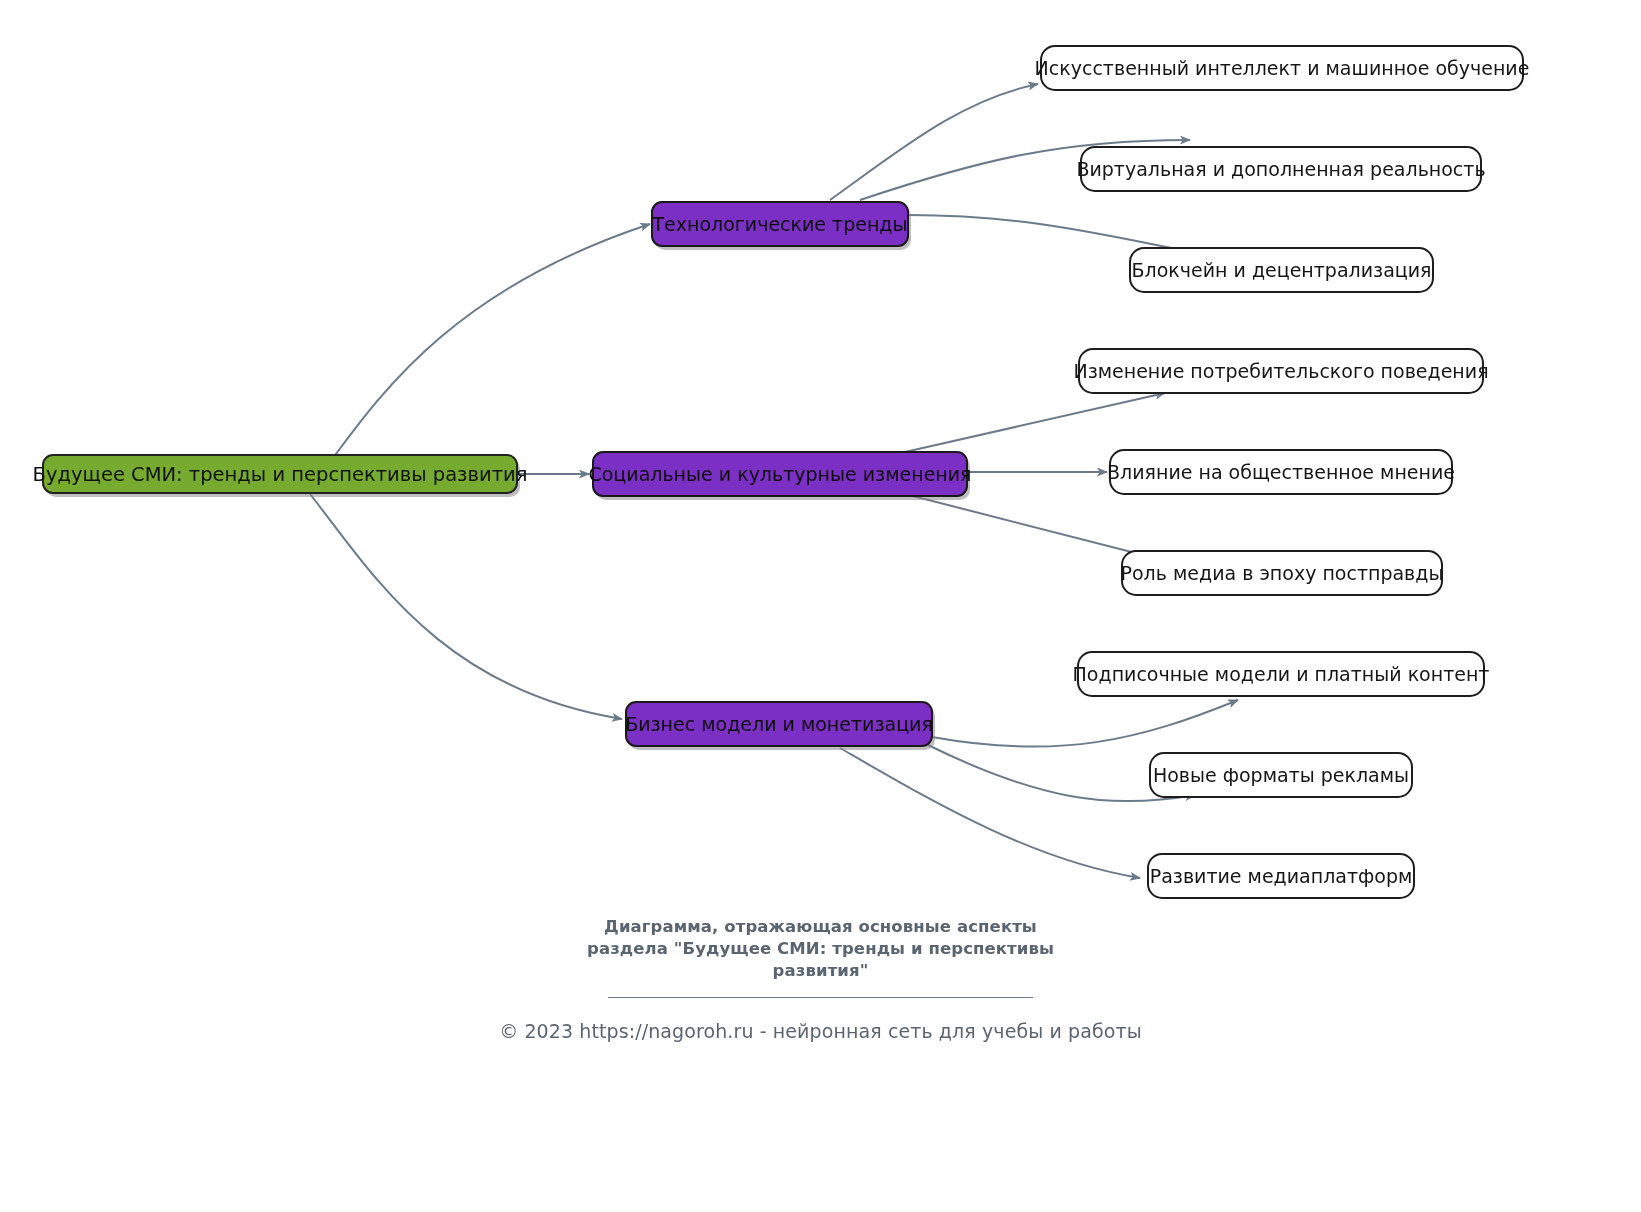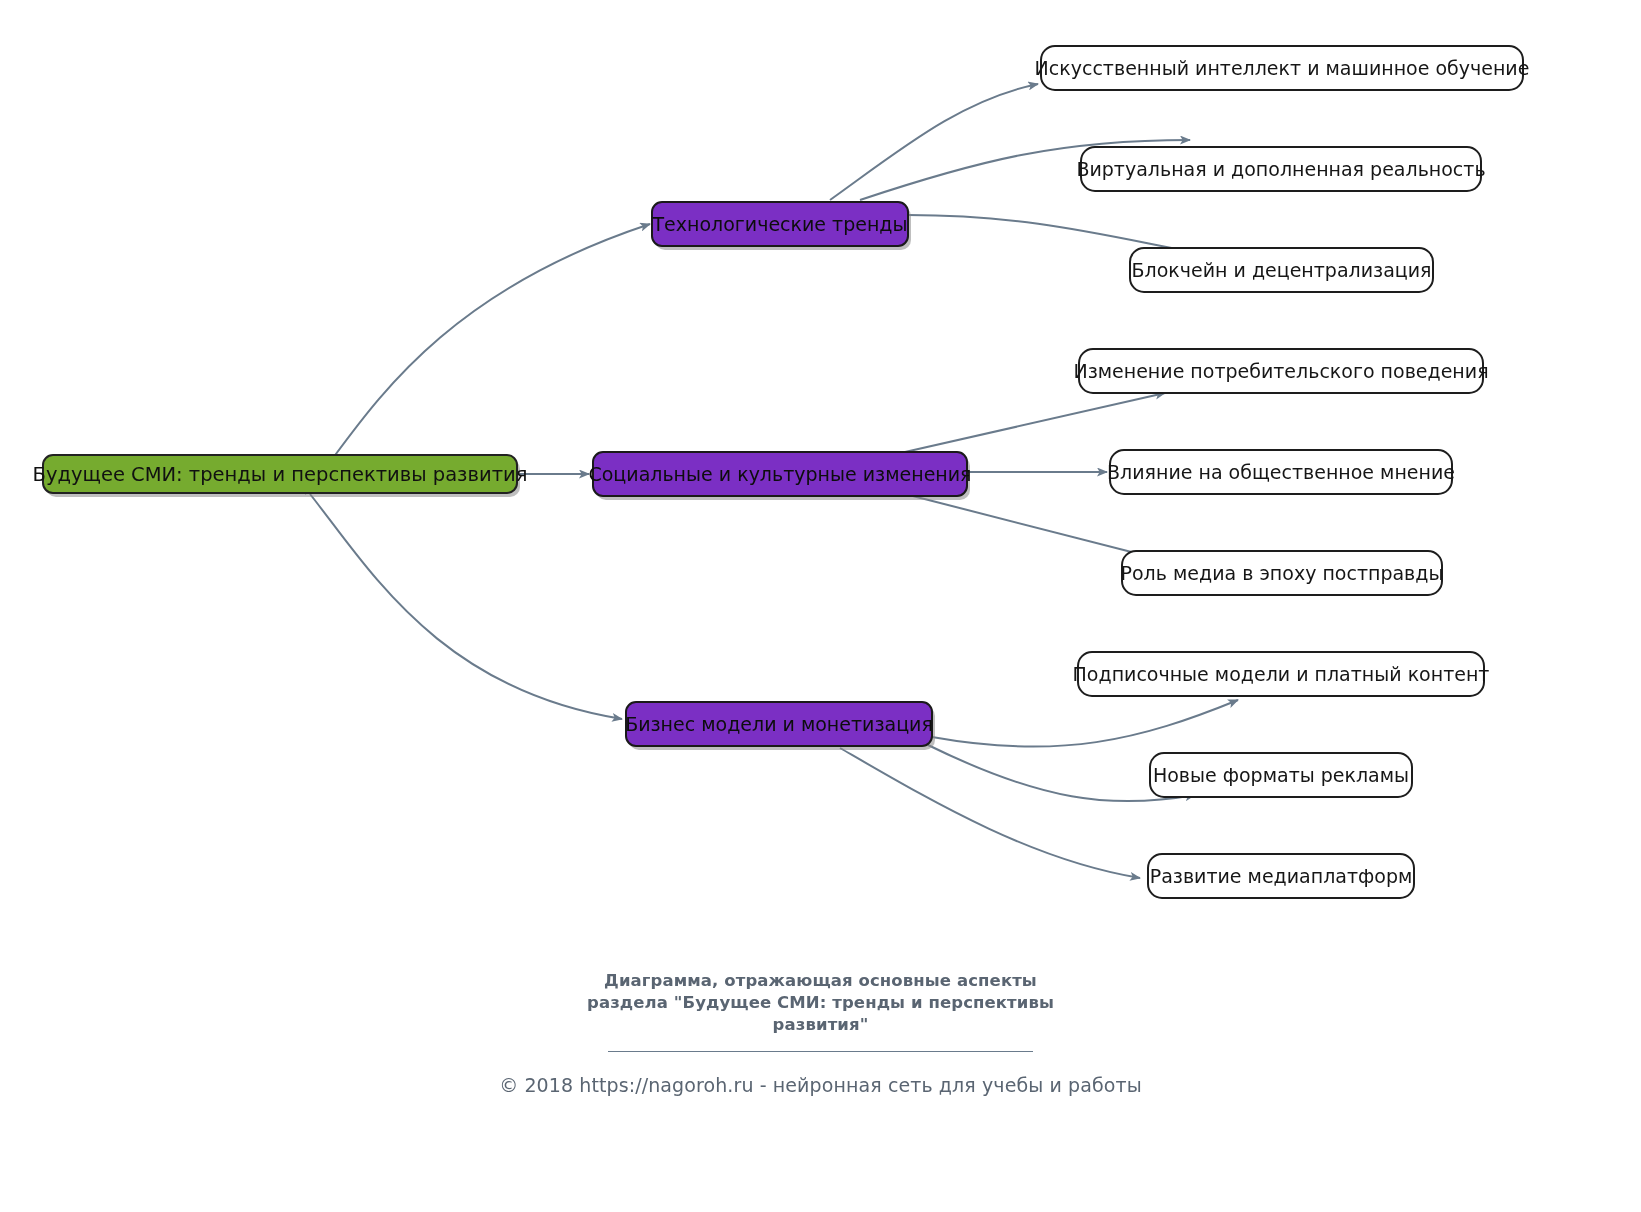--- a/index.html
+++ b/index.html
@@ -67,21 +67,21 @@
     font-size: 19px;
     fill: #0d0d0d;
   }
   .node-label-leaf {
     font-size: 19px;
     fill: #161616;
   }
   .footer {
     position: absolute;
     left: 0;
-    top: 970px;
+    top: 916px;
     width: 1641px;
     text-align: center;
   }
   .footer-caption {
     font-family: "DejaVu Sans", "Liberation Sans", sans-serif;
     font-size: 16.5px;
     font-weight: bold;
     color: #5A6572;
     line-height: 1.32;
     width: 470px;
@@ -182,15 +182,15 @@
         <g>
           <rect x="1148" y="854" width="266" height="44" rx="14" ry="14" class="node-rect-leaf"></rect>
           <text x="1281" y="877" text-anchor="middle" class="node-label node-label-leaf">Развитие медиаплатформ</text>
         </g>
       </g>
   </svg>
 
   <div class="footer">
     <div class="footer-caption">Диаграмма, отражающая основные аспекты раздела "Будущее СМИ: тренды и перспективы развития"</div>
     <div class="footer-divider"></div>
-    <div class="footer-copyright">© 2018 https://nagoroh.ru - нейронная сеть для учебы и работы</div>
+    <div class="footer-copyright">© 2023 https://nagoroh.ru - нейронная сеть для учебы и работы</div>
   </div>
 </div>
 
 </body></html>

